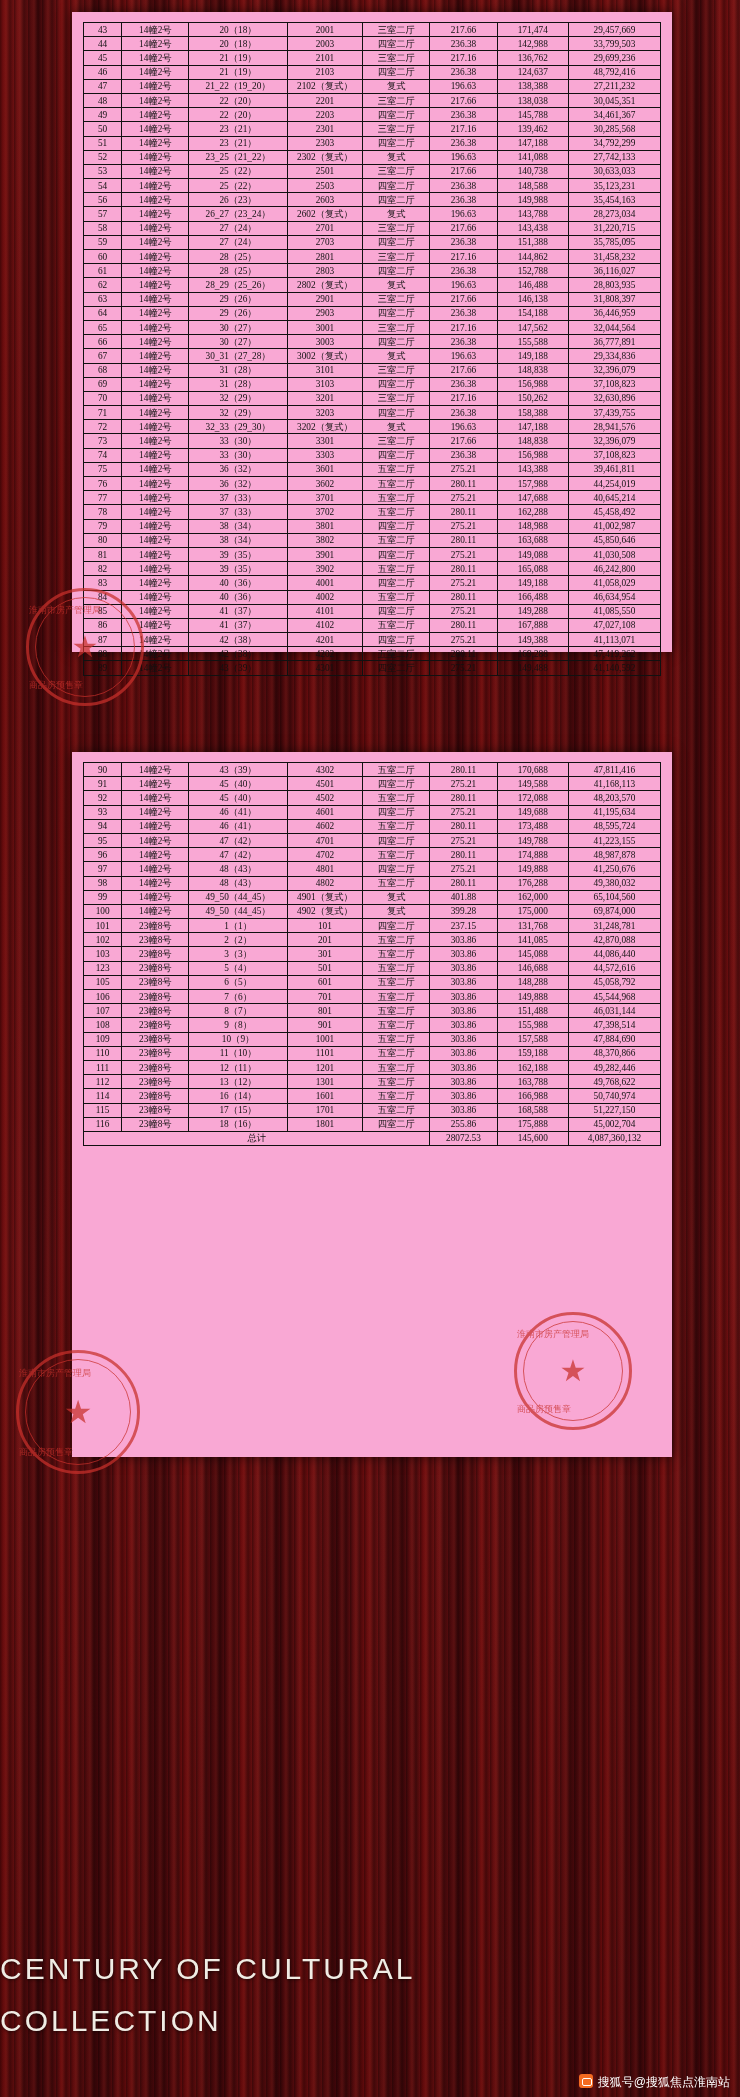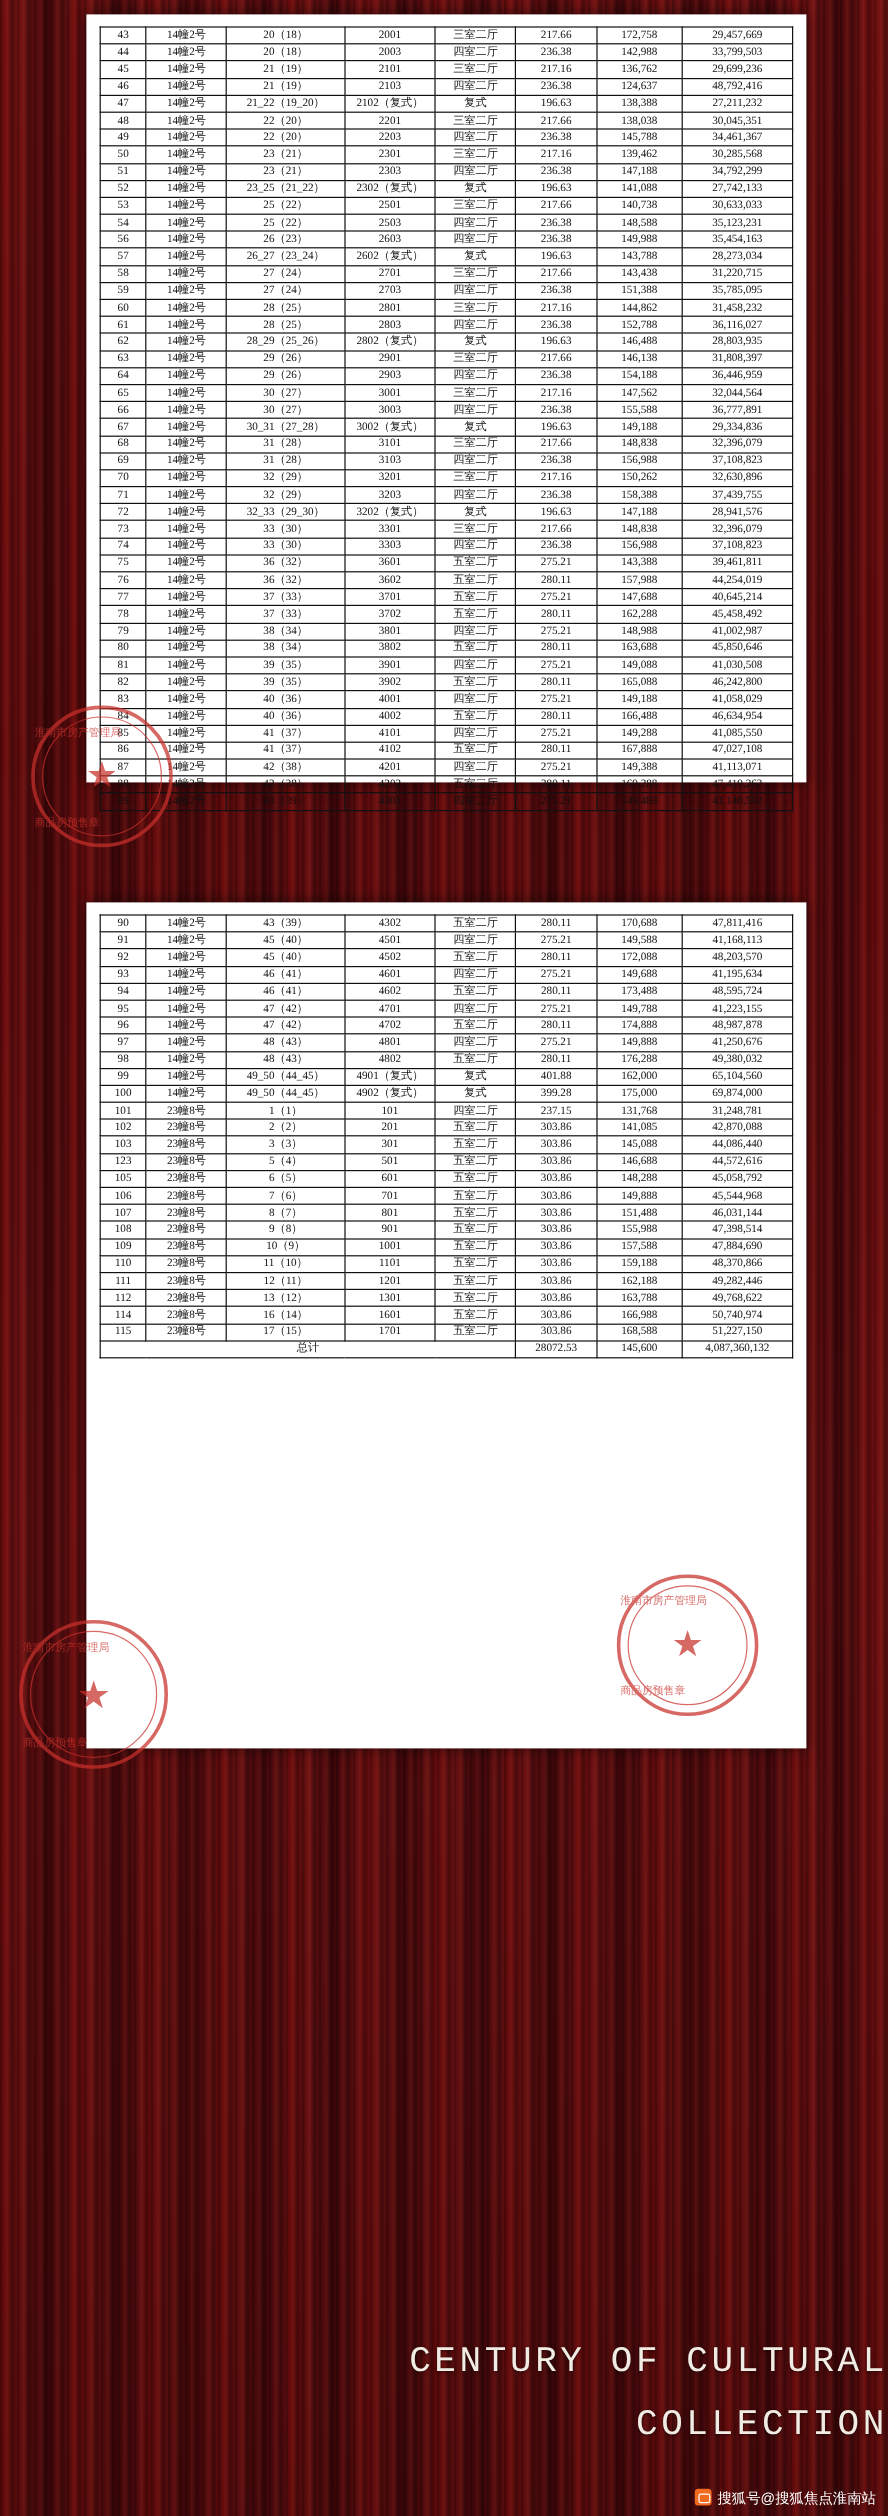--- a/index.html
+++ b/index.html
@@ -32,21 +32,21 @@
     z-index:0;
   }
   .page{
     position:relative;
     z-index:2;
     width:740px;
     min-height:2097px;
   }
   .sheet{
     position:absolute;
-    background:#ffffff;
+    background:#f9a8d4;
     box-shadow:0 0 12px rgba(0,0,0,0.55);
   }
   #sheet1{ left:72px; top:12px; width:600px; height:640px;}
   #sheet2{ left:72px; top:752px; width:600px; height:705px;}
 
   table.datatable{
     border-collapse:collapse;
     width:578px;
     margin:10px 11px;
     font-size:9.3px;
@@ -112,23 +112,23 @@
   #seal2 .txt.top{top:13px;}
   #seal2 .txt.bot{bottom:11px;}
   #seal3{left:16px;top:1350px;width:118px;height:118px;}
   #seal3 .star{font-size:32px;}
   #seal3 .txt.top{top:14px;}
   #seal3 .txt.bot{bottom:12px;}
 
   .watermark{
     position:absolute;
     left:0;right:0;
-    text-align:right;
+    text-align:left;
     color:#f0ece4;
-    font-family:Liberation Mono, monospace;
+    font-family:Liberation Sans, sans-serif;
     letter-spacing:3px;
     z-index:3;
     text-shadow:0 1px 3px rgba(0,0,0,0.5);
   }
   #wm1{top:1952px;font-size:30px;}
   #wm2{top:2004px;font-size:30px;}
 
   .site-credit{
     position:absolute;
     right:10px;
@@ -167,21 +167,21 @@
   <div class="sheet" id="sheet1">
     <table class="datatable">
       <tbody id="tbody1">
           <tr>
             <td class="c0">43</td>
             <td class="c1">14幢2号</td>
             <td class="c2">20（18）</td>
             <td class="c3">2001</td>
             <td class="c4">三室二厅</td>
             <td class="c5">217.66</td>
-            <td class="c6">172,758</td>
+            <td class="c6">171,474</td>
             <td class="c7">29,457,669</td>
           </tr>
           <tr>
             <td class="c0">44</td>
             <td class="c1">14幢2号</td>
             <td class="c2">20（18）</td>
             <td class="c3">2003</td>
             <td class="c4">四室二厅</td>
             <td class="c5">236.38</td>
             <td class="c6">142,988</td>
@@ -876,20 +876,30 @@
           </tr>
           <tr>
             <td class="c0">115</td>
             <td class="c1">23幢8号</td>
             <td class="c2">17（15）</td>
             <td class="c3">1701</td>
             <td class="c4">五室二厅</td>
             <td class="c5">303.86</td>
             <td class="c6">168,588</td>
             <td class="c7">51,227,150</td>
+          </tr>
+          <tr>
+            <td class="c0">116</td>
+            <td class="c1">23幢8号</td>
+            <td class="c2">18（16）</td>
+            <td class="c3">1801</td>
+            <td class="c4">四室二厅</td>
+            <td class="c5">255.86</td>
+            <td class="c6">175,888</td>
+            <td class="c7">45,002,704</td>
           </tr>
           <tr>
             <td colspan="5" class="total-label">总计</td>
             <td class="c5">28072.53</td>
             <td class="c6">145,600</td>
             <td class="c7">4,087,360,132</td>
           </tr>
         </tbody>
     </table>
   </div>

